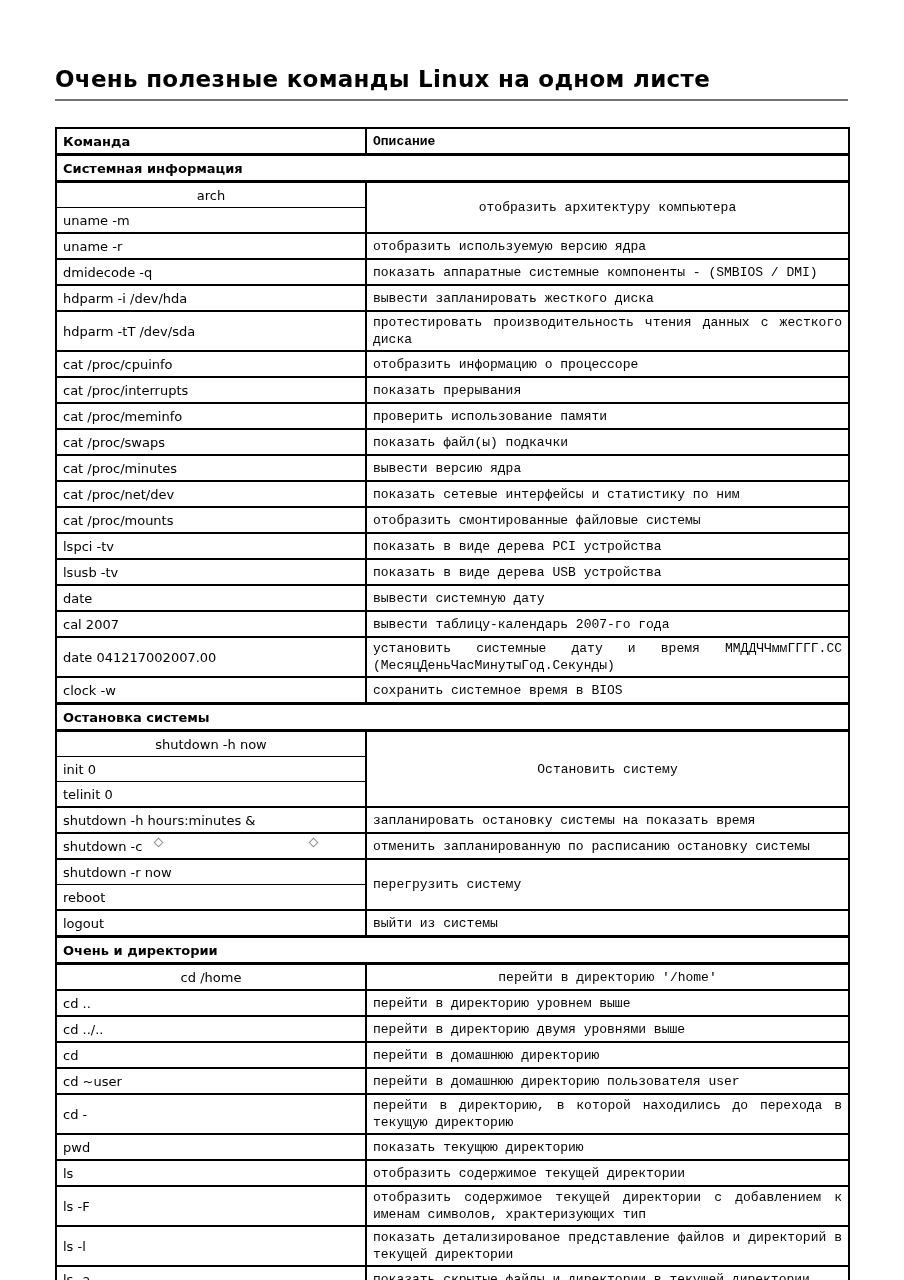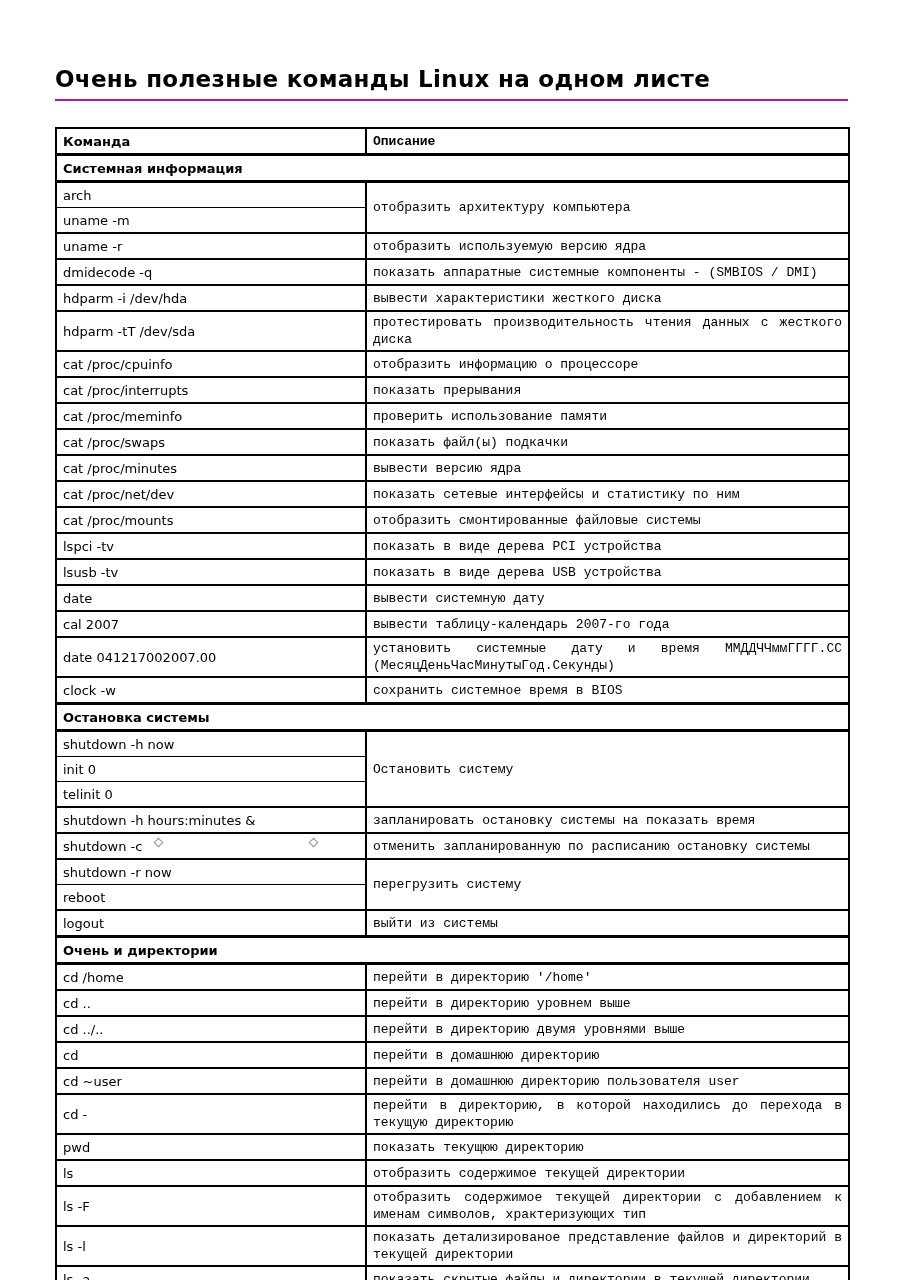--- a/index.html
+++ b/index.html
@@ -10,21 +10,21 @@
     background: #ffffff;
     color: #000000;
     font-family: "DejaVu Sans", "Liberation Sans", sans-serif;
     overflow: hidden;
   }
   .title-wrap {
     position: absolute;
     left: 55px;
     top: 66px;
     width: 793px;
-    border-bottom: 2px solid #a21caf;
+    border-bottom: 2px solid #737373;
     padding-bottom: 7px;
   }
   .title-wrap h1 {
     margin: 0;
     font-size: 23px;
     font-weight: 700;
     letter-spacing: 0.3px;
     white-space: nowrap;
   }
   table.cmdtable {
@@ -48,21 +48,21 @@
     overflow: hidden;
   }
   .cmdtable .desc { border-right-width: 2px; text-align: justify; font-family: Liberation Mono, monospace; }
   .cmdtable tr.head th { font-weight: 700; height: 20px; }
   .cmdtable tr.section td {
     font-weight: 700;
     border-top-width: 3px;
     border-right-width: 2px;
     height: 20px;
   }
-  .cmdtable tr.first td { border-top-width: 3px; }
+  .cmdtable tr.first td { border-top-width: 3px; text-align: center; }
   .cmdtable tr.sub td { border-top-width: 1px; }
   .cmdtable td.cmd { height: 20px; }
   
   .handle {
     position: absolute;
     width: 5px;
     height: 5px;
     border: 1px solid #909090;
     background: #ffffff;
     transform: rotate(45deg);
@@ -104,21 +104,21 @@
         <tr class="entry">
           <td class="cmd">uname -r</td>
           <td class="desc" rowspan="1">отобразить используемую версию ядра</td>
         </tr>
         <tr class="entry">
           <td class="cmd">dmidecode -q</td>
           <td class="desc" rowspan="1">показать аппаратные системные компоненты - (SMBIOS / DMI)</td>
         </tr>
         <tr class="entry">
           <td class="cmd">hdparm -i /dev/hda</td>
-          <td class="desc" rowspan="1">вывести характеристики жесткого диска</td>
+          <td class="desc" rowspan="1">вывести запланировать жесткого диска</td>
         </tr>
         <tr class="entry">
           <td class="cmd">hdparm -tT /dev/sda</td>
           <td class="desc" rowspan="1">протестировать производительность чтения данных с жесткого диска</td>
         </tr>
         <tr class="entry">
           <td class="cmd">cat /proc/cpuinfo</td>
           <td class="desc" rowspan="1">отобразить информацию о процессоре</td>
         </tr>
         <tr class="entry">

